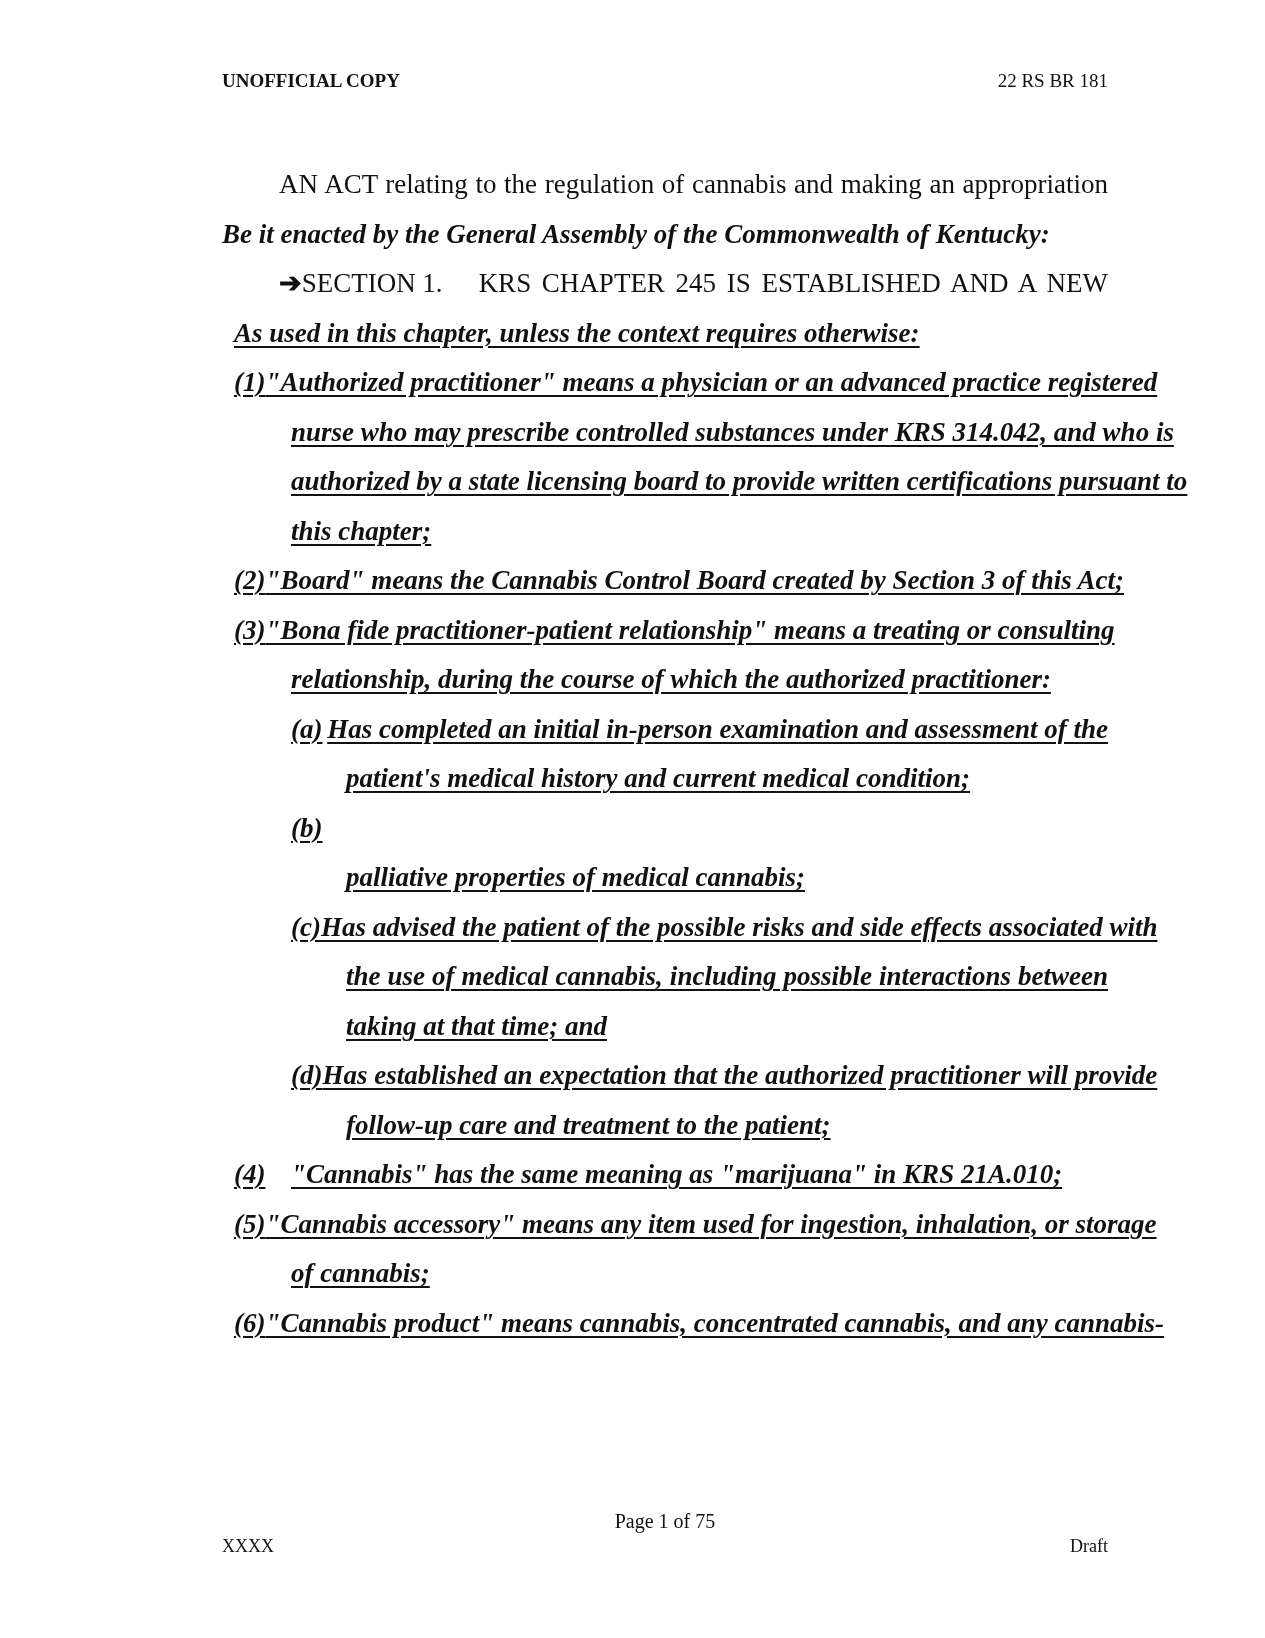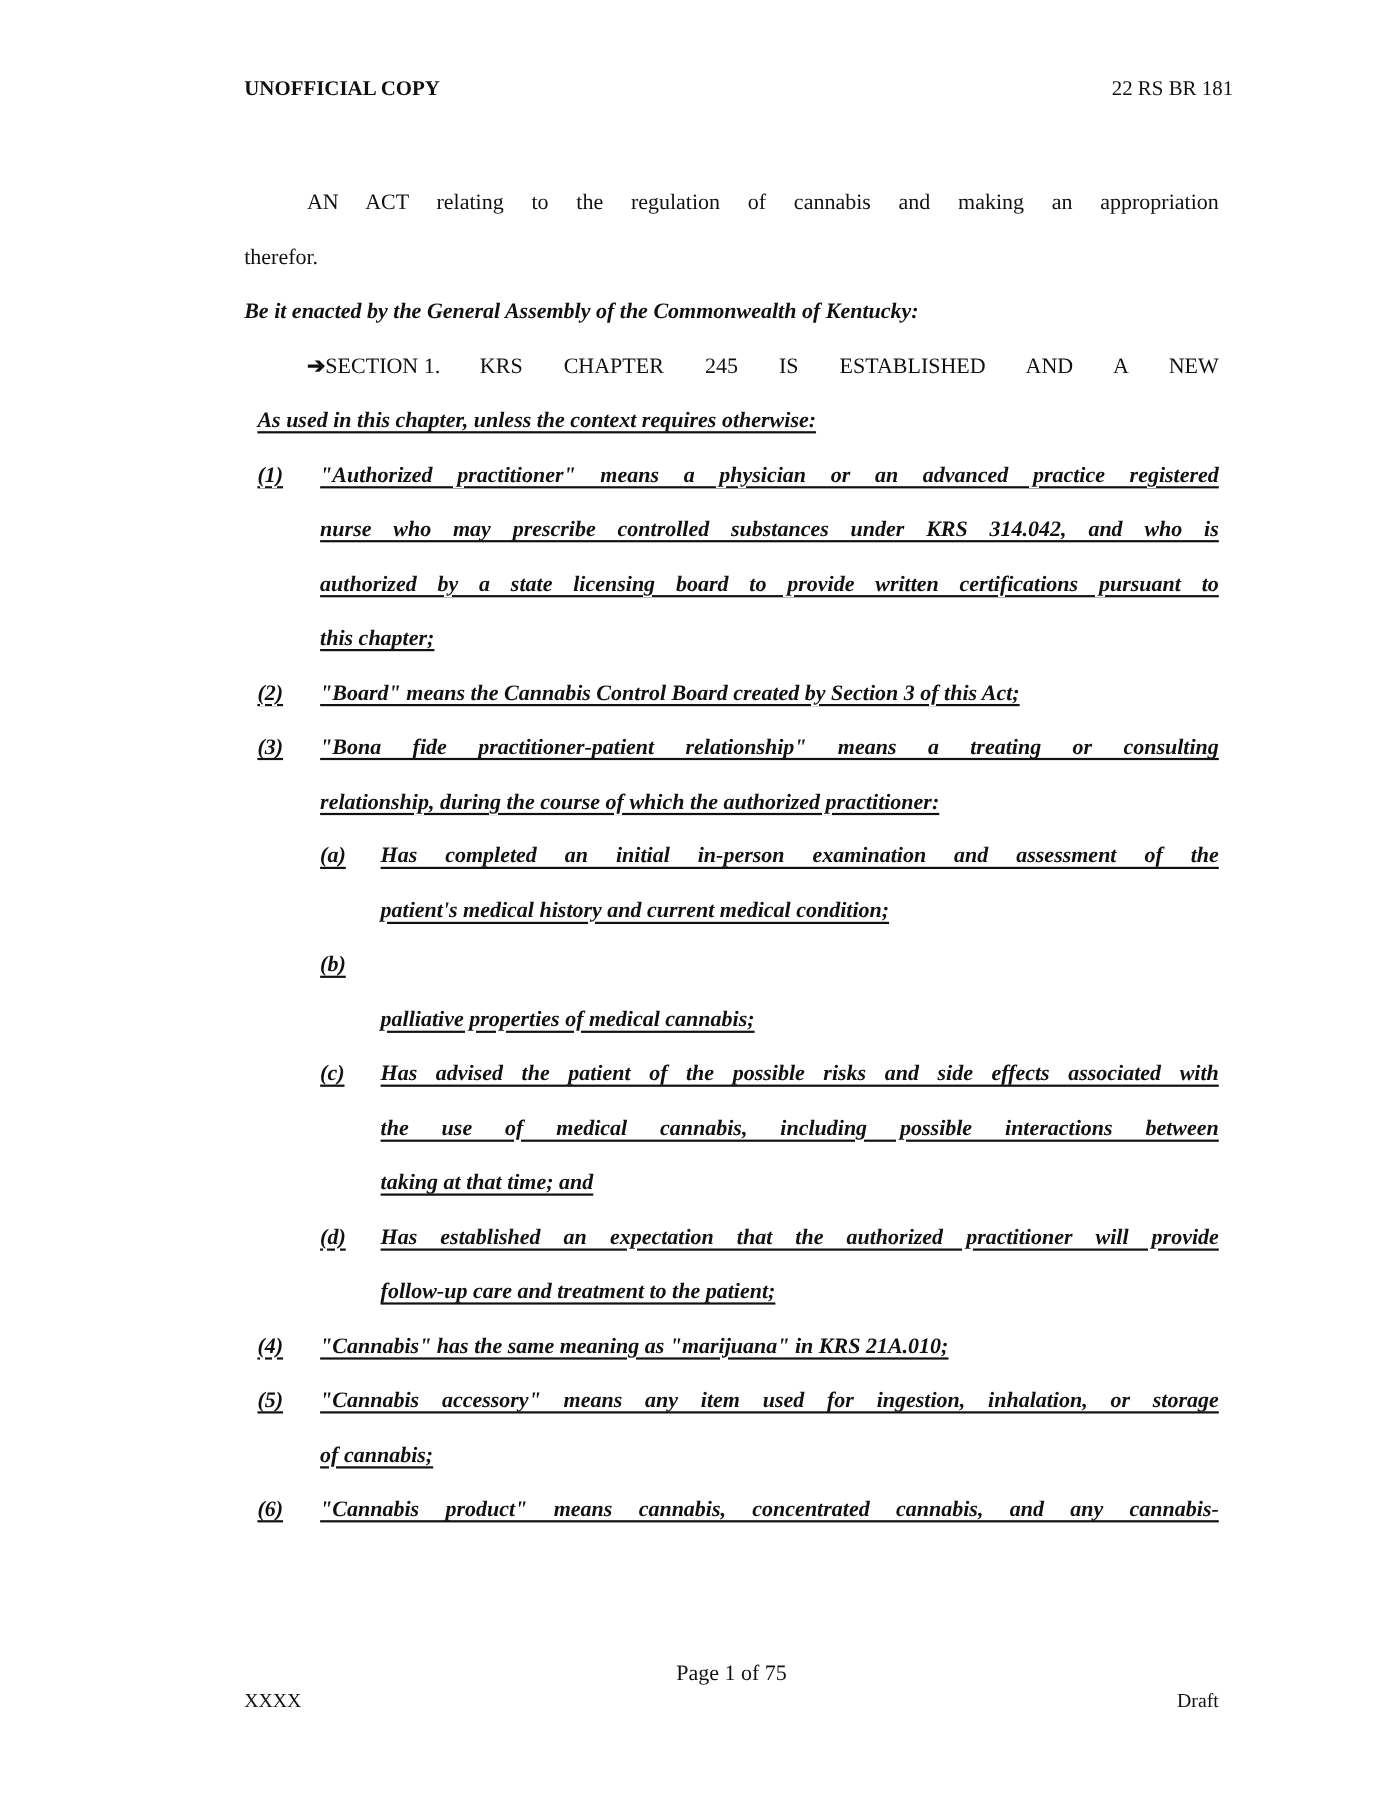--- a/index.html
+++ b/index.html
@@ -1,22 +1,22 @@
 <!DOCTYPE html>
 <html><head>
 <meta charset="utf-8">
 <style>
   html, body { margin: 0; padding: 0; background: #ffffff; }
   body { width: 1265px; height: 1638px; position: relative; overflow: hidden;
          font-family: "Liberation Serif", "DejaVu Serif", serif; color: #111; }
   .hdr { position: absolute; top: 70px; font-size: 19px; }
   .hdr-left { left: 222px; font-weight: bold; }
-  .hdr-right { right: 144px; }
+  .hdr-right { right: 157px; }
   .body { position: absolute; left: 222px; top: 160px; width: 886px; }
-  .line { font-size: 20px; height: 49.5px; line-height: 49.5px; white-space: nowrap; }
+  .line { font-size: 27px; height: 49.5px; line-height: 49.5px; white-space: nowrap; }
   .just { text-align: justify; text-align-last: justify; }
   .ind1 { padding-left: 57px; }
   .ind2 { padding-left: 112px; }
   .u { text-decoration: underline; text-decoration-thickness: 2px; text-underline-offset: 4px; margin-left: 12px; }
   .bi { font-weight: bold; font-style: italic; }
   .num { display: inline-block; }
   .n1 { width: 57px; }
   .n2 { width: 55px; }
   .arrow { font-weight: bold; }
   .gap { display: inline-block; width: 36px; }
@@ -26,21 +26,20 @@
   .ftr-right { right: 157px; }
 </style>
 </head>
 <body>
 
 <div class="hdr hdr-left">UNOFFICIAL COPY</div>
 <div class="hdr hdr-right">22 RS BR 181</div>
 
 <div class="body">
   <div class="line just ind1">AN ACT relating to the regulation of cannabis and making an appropriation</div>
-  <div class="line">therefor.</div>
   <div class="line bi">Be it enacted by the General Assembly of the Commonwealth of Kentucky:</div>
 
   <div class="line ind1" style="display:flex;">
     <span class="arrow">➔</span>
     <span>SECTION 1.</span>
     <span class="gap"></span>
     <span class="just" style="flex:1;">KRS CHAPTER 245 IS ESTABLISHED AND A NEW</span>
   </div>
 
   <div class="line bi"><span class="u">As used in this chapter, unless the context requires otherwise:</span></div>

